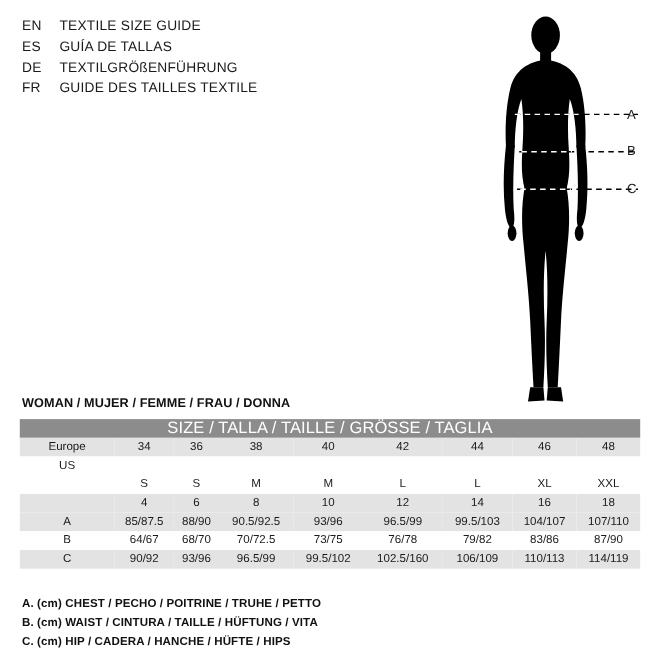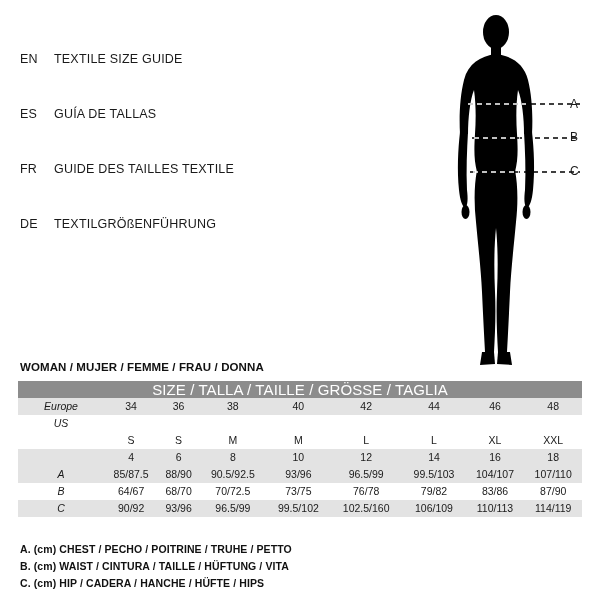--- a/index.html
+++ b/index.html
@@ -27,21 +27,20 @@
     left: 20px;
     top: 16px;
     width: 330px;
   }
   .lang-row {
     display: flex;
     align-items: baseline;
     height: 19px;
     font-size: 12.5px;
     letter-spacing: 0.2px;
-    margin-top: 36px;
   }
   .lang-code {
     width: 34px;
     flex: 0 0 34px;
     color: #1a1a1a;
   }
   .lang-text {
     color: #1a1a1a;
     white-space: nowrap;
   }
@@ -112,21 +111,20 @@
   .row-shade td {
     background: #e3e3e3;
   }
   .row-plain td {
     background: #ffffff;
   }
   td.label-cell {
     text-align: left;
     padding-left: 6px;
     width: 86px;
-    font-style: italic;
   }
 
   
   .footnotes {
     position: absolute;
     left: 20px;
     top: 541px;
     width: 560px;
   }
   .footnote {
@@ -145,26 +143,26 @@
   <div class="lang-block">
     <div class="lang-row">
       <span class="lang-code">EN</span>
       <span class="lang-text">TEXTILE SIZE GUIDE</span>
     </div>
     <div class="lang-row">
       <span class="lang-code">ES</span>
       <span class="lang-text">GUÍA DE TALLAS</span>
     </div>
     <div class="lang-row">
+      <span class="lang-code">DE</span>
+      <span class="lang-text">TEXTILGRÖßENFÜHRUNG</span>
+    </div>
+    <div class="lang-row">
       <span class="lang-code">FR</span>
       <span class="lang-text">GUIDE DES TAILLES TEXTILE</span>
-    </div>
-    <div class="lang-row">
-      <span class="lang-code">DE</span>
-      <span class="lang-text">TEXTILGRÖßENFÜHRUNG</span>
     </div>
   </div>
 
   <div class="figure-wrap">
     <svg class="figure-svg" width="180" height="368" viewBox="0 0 180 368">
       <g fill="#000000">
 
         <ellipse cx="86" cy="24" rx="13" ry="17"></ellipse>
 
         <rect x="81" y="38" width="10" height="12"></rect>

